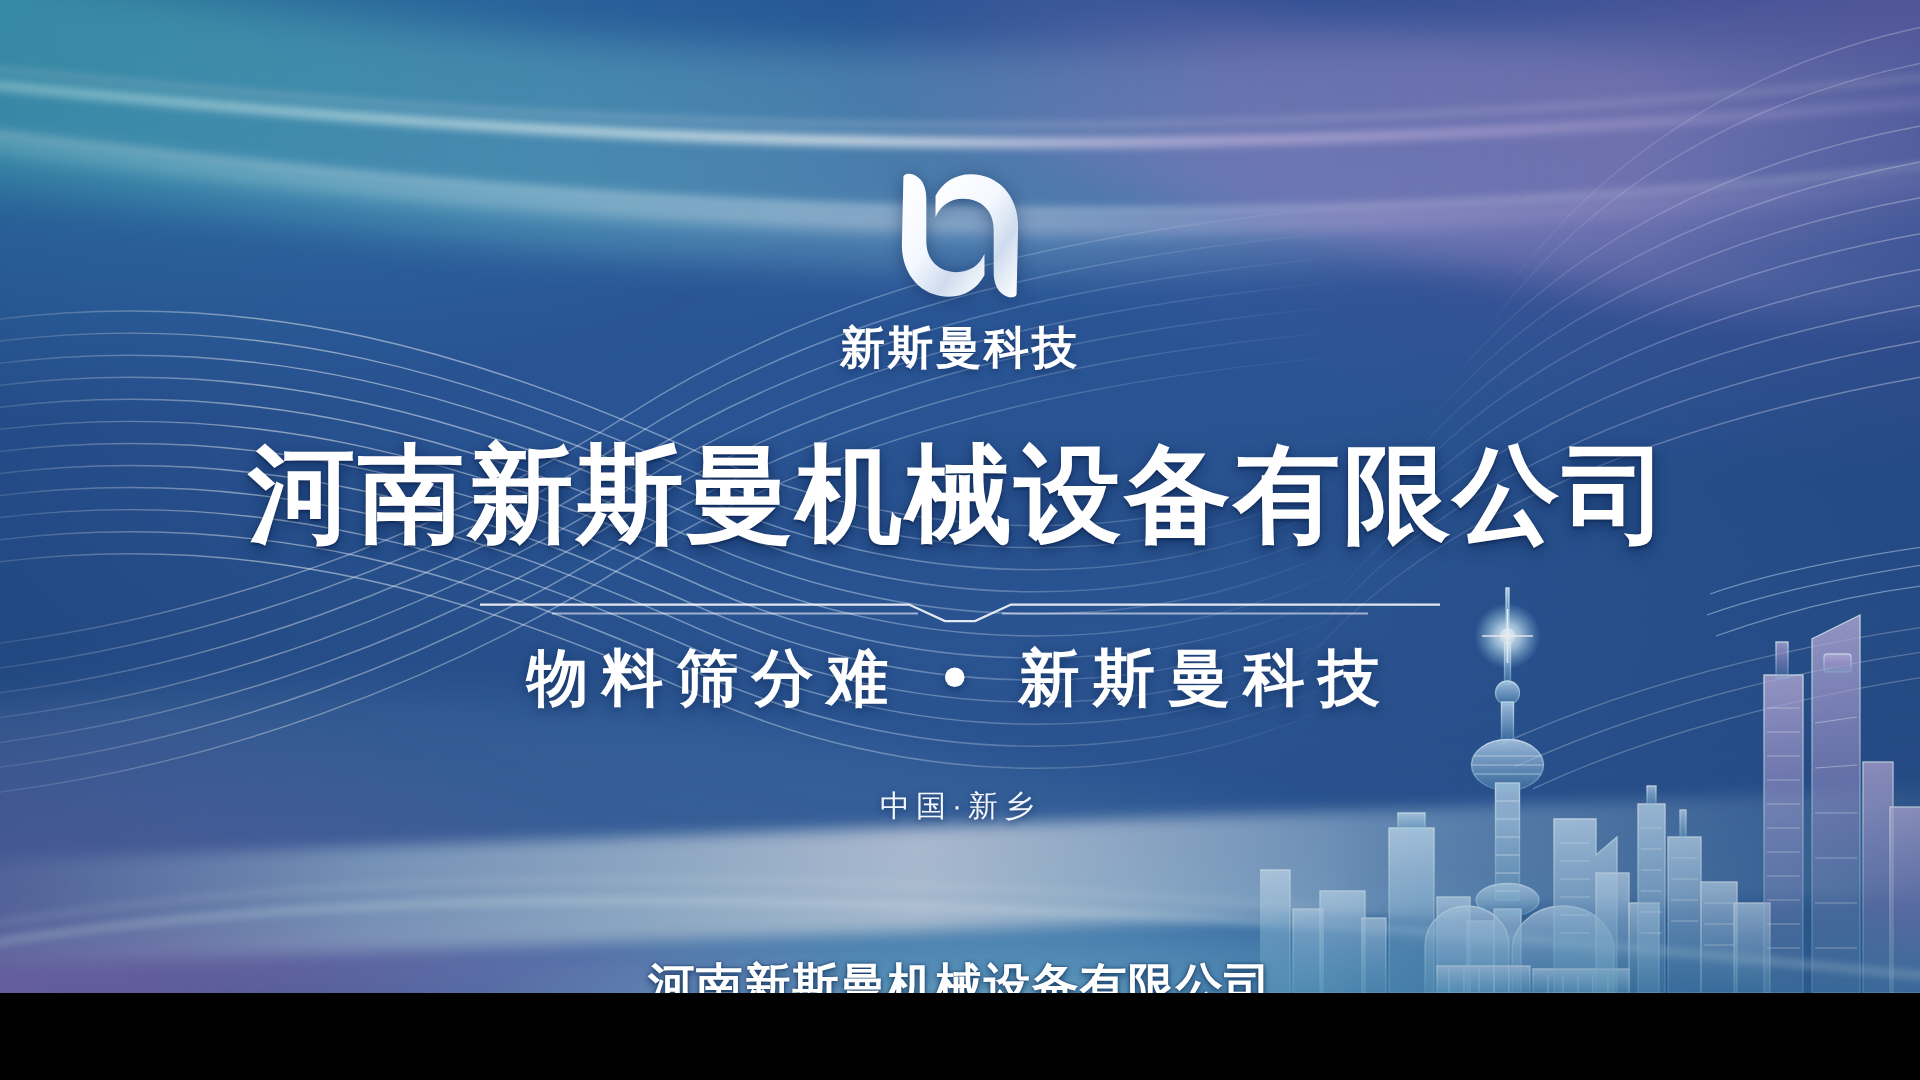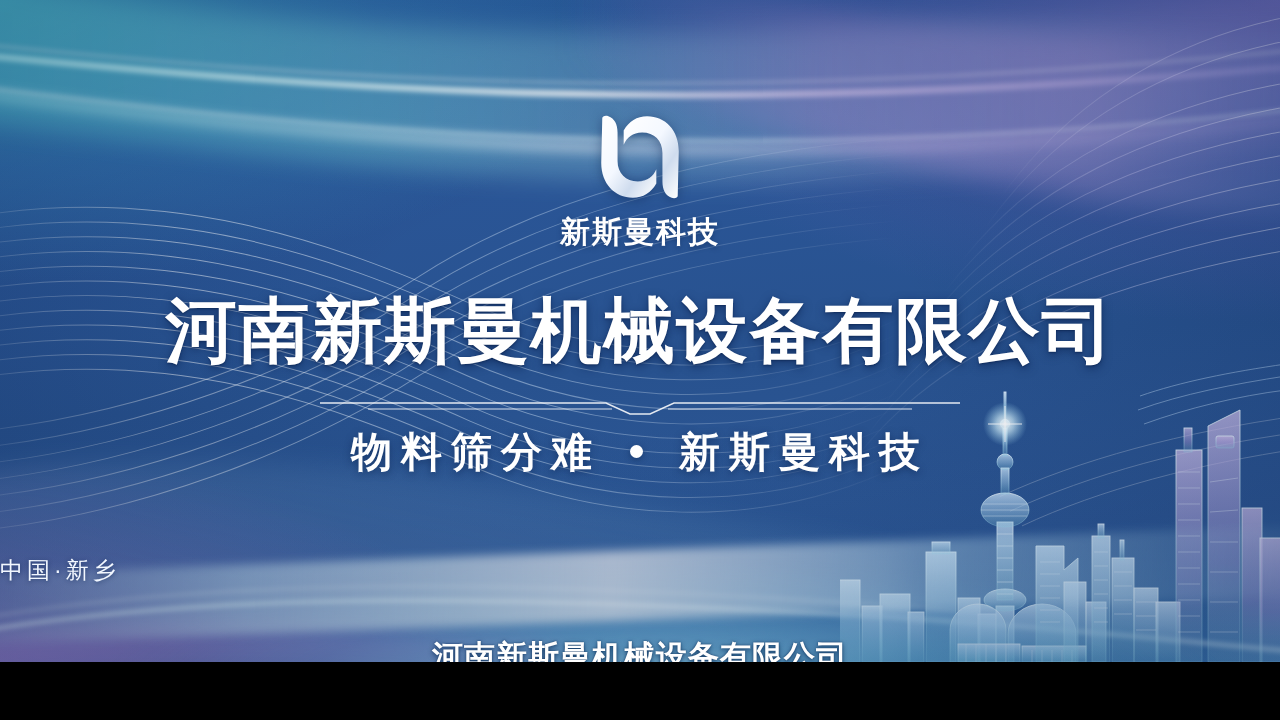--- a/index.html
+++ b/index.html
@@ -104,22 +104,23 @@
     display:inline-block;
     vertical-align:middle;
     width:13px; height:13px;
     border-radius:50%;
     background:#ffffff;
     margin:0 16px 8px 8px;
     box-shadow:0 2px 6px rgba(8,30,72,.45);
   }
 
   .location{
-    position:absolute; top:555px; left:0; right:0;
-    font-size:23px; font-weight:400;
+    position:absolute; top:524px; left:0; right:0;
+    text-align:center;
+    font-size:20px; font-weight:400;
     color:#f2f7ff;
     letter-spacing:4px;
     text-shadow:0 1px 4px rgba(8,30,72,.5);
   }
 
   .caption{
     position:absolute; top:636px; left:0; right:0;
     text-align:center;
     font-size:31px; font-weight:700;
     color:#ffffff;

